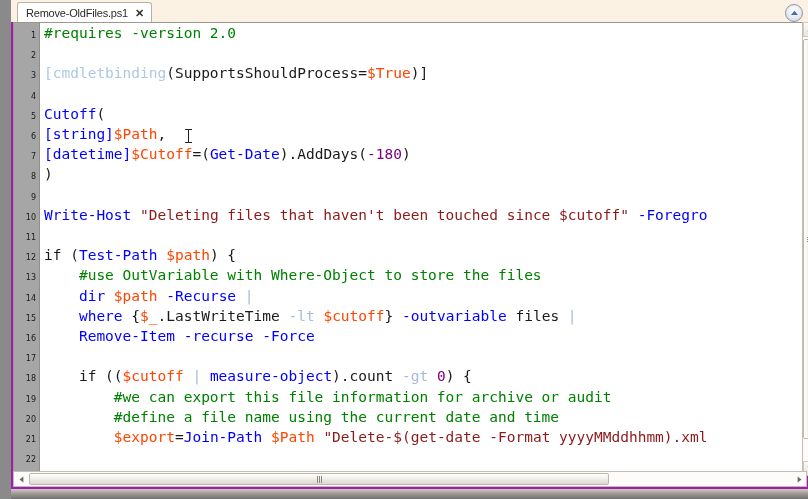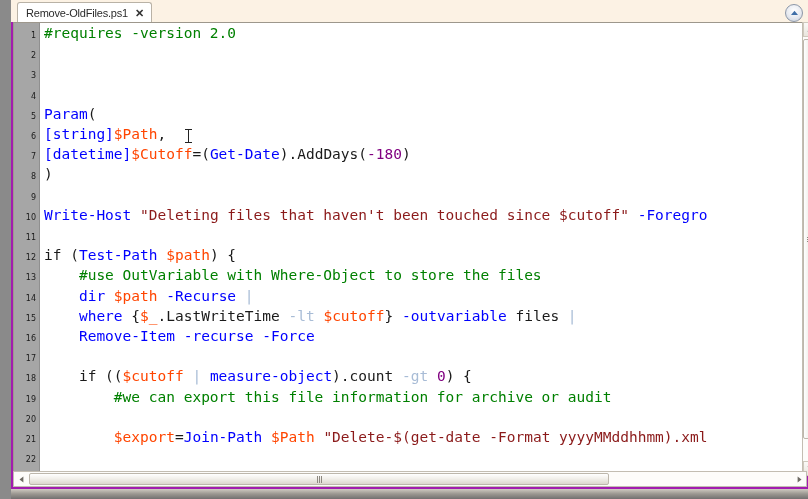--- a/index.html
+++ b/index.html
@@ -201,36 +201,38 @@
         <div class="ln" style="top: 351.4px;">18</div>
         <div class="ln" style="top: 371.6px;">19</div>
         <div class="ln" style="top: 391.8px;">20</div>
         <div class="ln" style="top: 412px;">21</div>
         <div class="ln" style="top: 432.2px;">22</div>
         <div class="ln" style="top: 452.4px;">23</div>
       </div>
     <div id="code">
         <div class="cl" style="top: 2px;"><span class="c-cmt">#requires -version 2.0</span></div>
         <div class="cl" style="top: 22.2px;"></div>
+        <div class="cl" style="top: 42.4px;"><span class="c-attr">[cmdletbinding</span><span class="c-txt">(SupportsShouldProcess=</span><span class="c-var">$True</span><span class="c-txt">)]</span></div>
         <div class="cl" style="top: 62.6px;"></div>
-        <div class="cl" style="top: 82.8px;"><span class="c-cmd">Param</span><span class="c-txt">(</span></div>
+        <div class="cl" style="top: 82.8px;"><span class="c-cmd">Cutoff</span><span class="c-txt">(</span></div>
         <div class="cl" style="top: 103px;"><span class="c-cmd">[string]</span><span class="c-var">$Path</span><span class="c-txt">,</span></div>
         <div class="cl" style="top: 123.2px; text-align: right;"><span class="c-cmd">[datetime]</span><span class="c-var">$Cutoff</span><span class="c-txt">=(</span><span class="c-cmd">Get-Date</span><span class="c-txt">).AddDays(</span><span class="c-num">-180</span><span class="c-txt">)</span></div>
         <div class="cl" style="top: 143.4px;"><span class="c-txt">)</span></div>
         <div class="cl" style="top: 163.6px;"></div>
         <div class="cl" style="top: 183.8px;"><span class="c-cmd">Write-Host</span><span class="c-txt"> </span><span class="c-str">"Deleting files that haven't been touched since $cutoff"</span><span class="c-txt"> </span><span class="c-cmd">-Foregro</span></div>
         <div class="cl" style="top: 204px;"></div>
         <div class="cl" style="top: 224.2px;"><span class="c-txt">if (</span><span class="c-cmd">Test-Path</span><span class="c-txt"> </span><span class="c-var">$path</span><span class="c-txt">) {</span></div>
         <div class="cl" style="top: 264.6px;"><span class="c-txt">    </span><span class="c-cmd">dir</span><span class="c-txt"> </span><span class="c-var">$path</span><span class="c-txt"> </span><span class="c-cmd">-Recurse</span><span class="c-txt"> </span><span class="c-op">|</span></div>
         <div class="cl" style="top: 244.4px;"><span class="c-cmt">    #use OutVariable with Where-Object to store the files</span></div>
         <div class="cl" style="top: 284.8px;"><span class="c-txt">    </span><span class="c-cmd">where</span><span class="c-txt"> {</span><span class="c-var">$_</span><span class="c-txt">.LastWriteTime </span><span class="c-op">-lt</span><span class="c-txt"> </span><span class="c-var">$cutoff</span><span class="c-txt">} </span><span class="c-cmd">-outvariable</span><span class="c-txt"> files </span><span class="c-op">|</span></div>
         <div class="cl" style="top: 305px;"><span class="c-txt">    </span><span class="c-cmd">Remove-Item</span><span class="c-txt"> </span><span class="c-cmd">-recurse -Force</span></div>
         <div class="cl" style="top: 325.2px;"></div>
         <div class="cl" style="top: 345.4px;"><span class="c-txt">    if ((</span><span class="c-var">$cutoff</span><span class="c-txt"> </span><span class="c-op">|</span><span class="c-txt"> </span><span class="c-cmd">measure-object</span><span class="c-txt">).count </span><span class="c-op">-gt</span><span class="c-txt"> </span><span class="c-num">0</span><span class="c-txt">) {</span></div>
         <div class="cl" style="top: 365.6px;"><span class="c-cmt">        #we can export this file information for archive or audit</span></div>
+        <div class="cl" style="top: 385.8px;"><span class="c-cmt">        #define a file name using the current date and time</span></div>
         <div class="cl" style="top: 406px;"><span class="c-txt">        </span><span class="c-var">$export</span><span class="c-txt">=</span><span class="c-cmd">Join-Path</span><span class="c-txt"> </span><span class="c-var">$Path</span><span class="c-txt"> </span><span class="c-str">"Delete-$(get-date -Format yyyyMMddhhmm).xml</span></div>
         <div class="cl" style="top: 426.2px;"></div>
         <div class="cl" style="top: 446.4px;"><span class="c-txt">        </span><span class="c-cmd">Write-Host</span><span class="c-txt"> </span><span class="c-str">"Exporting file information for $($files.count) items to</span></div>
         <div class="cl" style="top: 466.6px;"></div>
       </div>
   </div>
 
   <div id="vscroll">
     <div id="vs-up">
       <svg width="7" height="5" viewBox="0 0 7 5">

